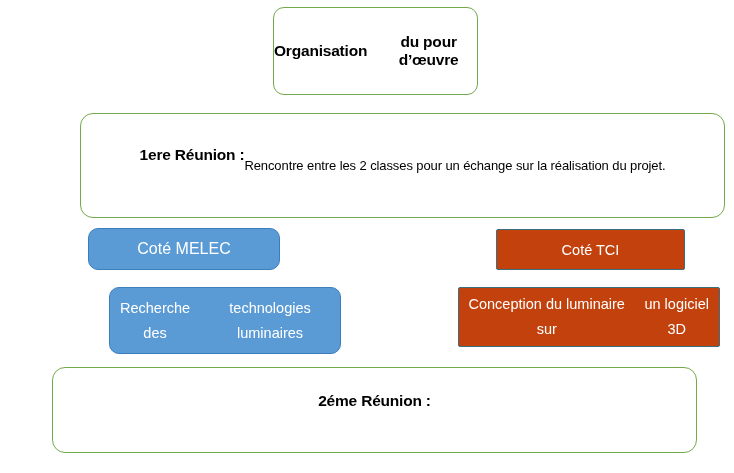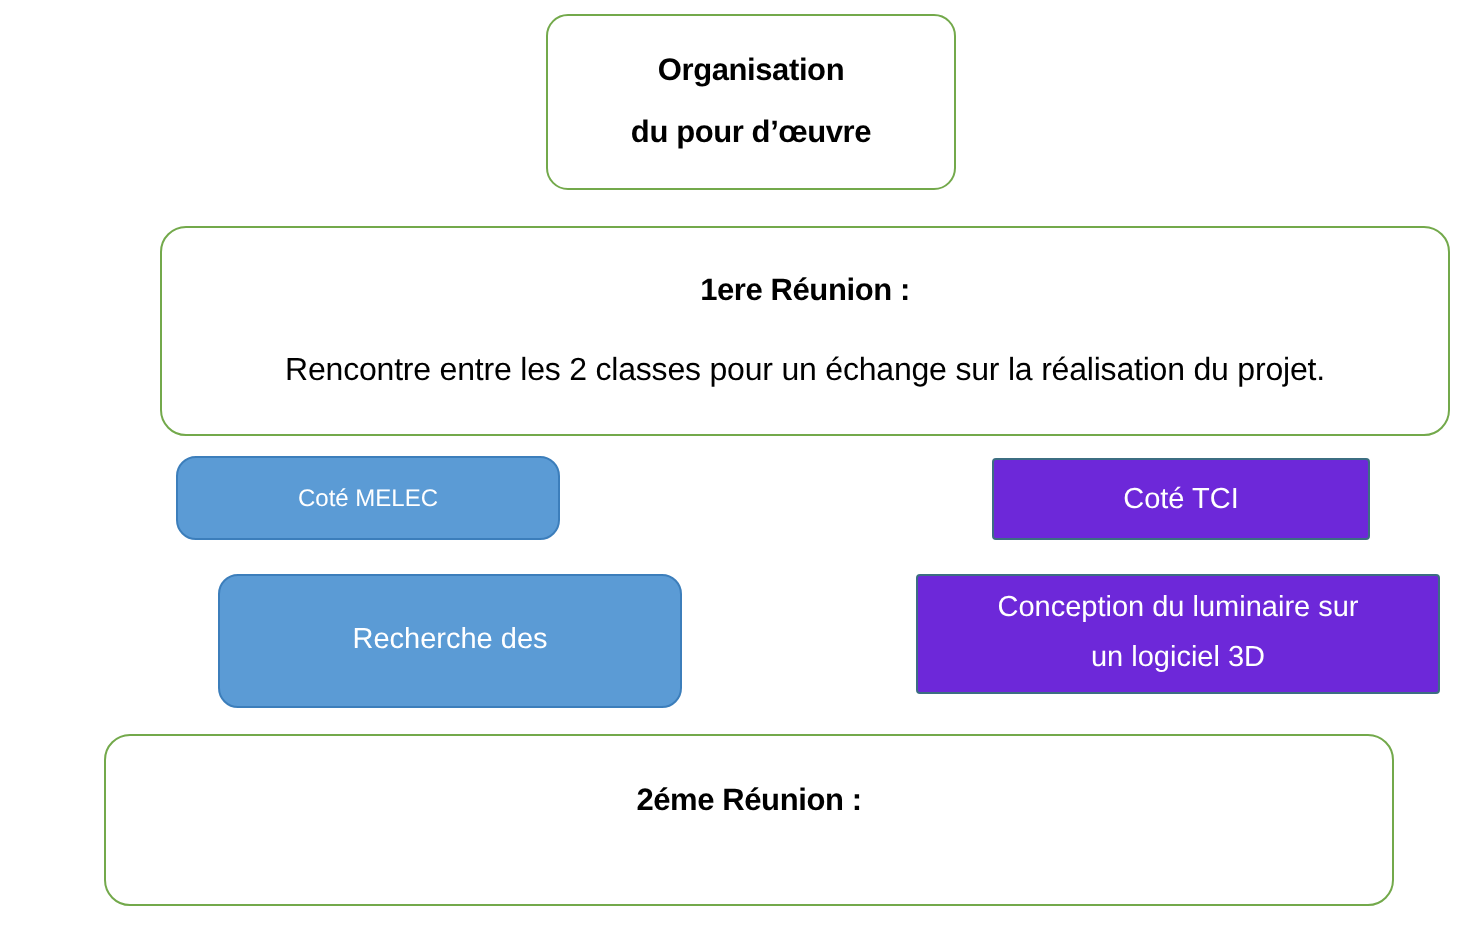--- a/index.html
+++ b/index.html
@@ -22,21 +22,20 @@
     width: 734px;
     height: 473px;
     background: #ffffff;
   }
 
   
   .box {
     position: absolute;
     box-sizing: border-box;
     display: flex;
-    flex-direction: column;
     align-items: center;
     justify-content: center;
     text-align: center;
   }
 
   
   .box-outline {
     background: #ffffff;
     border: 1.6px solid #73A94B;
     border-radius: 13px;
@@ -45,21 +44,21 @@
   
   .box-blue {
     background: #5B9BD5;
     border: 1.4px solid #3C7EBB;
     border-radius: 10px;
     color: #ffffff;
   }
 
   
   .box-green {
-    background: #6d28d9;
+    background: #c2410c;
     border: 1.6px solid #3C6E82;
     border-radius: 2px;
     color: #ffffff;
   }
 
   
   #org-box {
     left: 273px; top: 7px; width: 205px; height: 88px;
     border-radius: 11px;
     gap: 13px;
@@ -76,29 +75,29 @@
   #meeting2-box {
     left: 52px; top: 367px; width: 645px; height: 86px;
   }
   .meeting-title {
     font-size: 15.5px;
     font-weight: bold;
     letter-spacing: -0.2px;
     margin-bottom: 22px;
   }
   .meeting-body {
-    font-size: 16px;
+    font-size: 13px;
     font-weight: normal;
     letter-spacing: -0.1px;
   }
   #meeting2-box .meeting-title { margin-bottom: 18px; }
 
   #melec-label-box {
     left: 88px; top: 228px; width: 192px; height: 42px;
-    font-size: 12px;
+    font-size: 16px;
   }
   #melec-task-box {
     left: 66px; top: 287px; width: 232px; height: 67px;
     font-size: 14.5px;
     line-height: 25px;
     margin-left: 43px;
   }
   #tci-label-box {
     left: 496px; top: 229px; width: 189px; height: 41px;
     font-size: 14.5px;
@@ -126,20 +125,21 @@
     <div class="meeting-title">1ere Réunion :</div>
     <div class="meeting-body">Rencontre entre les 2 classes pour un échange sur la réalisation du projet.</div>
   </div>
 
   <div class="box box-blue" id="melec-label-box">
     <span>Coté MELEC</span>
   </div>
 
   <div class="box box-blue" id="melec-task-box">
     <span class="sub">Recherche des</span>
+    <span class="sub">technologies luminaires</span>
   </div>
 
   <div class="box box-green" id="tci-label-box">
     <span>Coté TCI</span>
   </div>
 
   <div class="box box-green" id="tci-task-box">
     <span class="sub">Conception du luminaire sur</span>
     <span class="sub">un logiciel 3D</span>
   </div>

